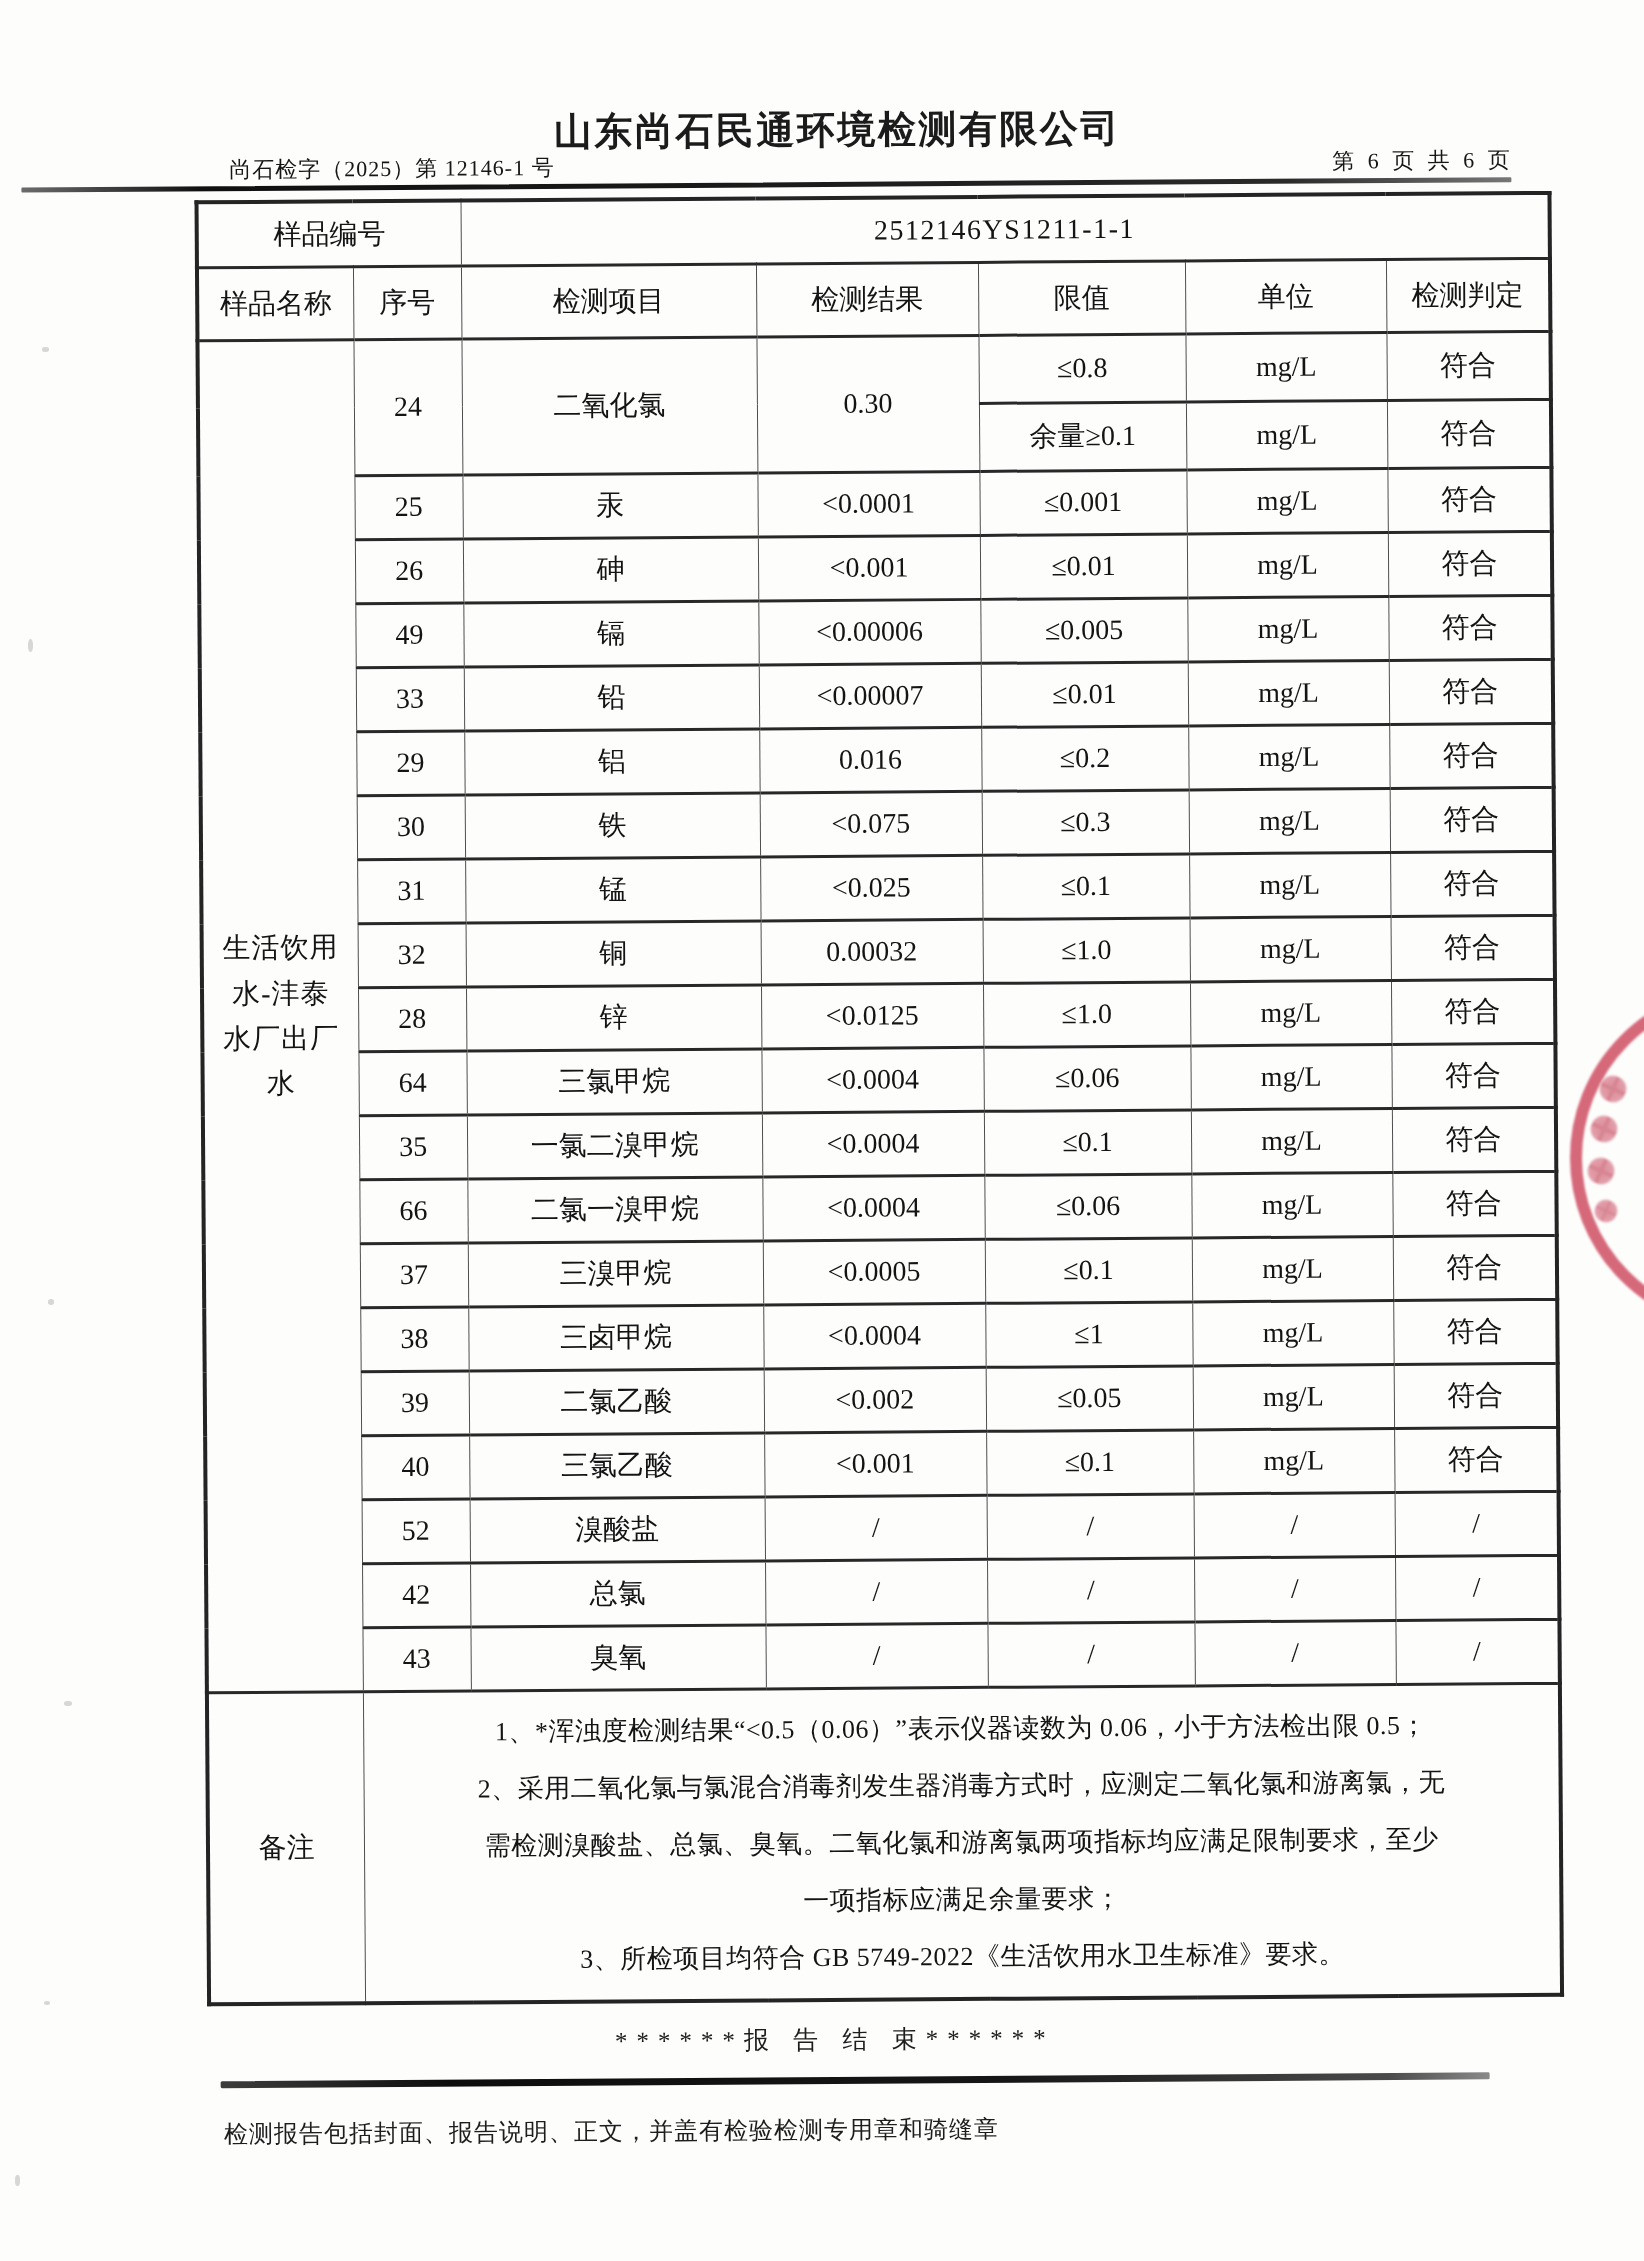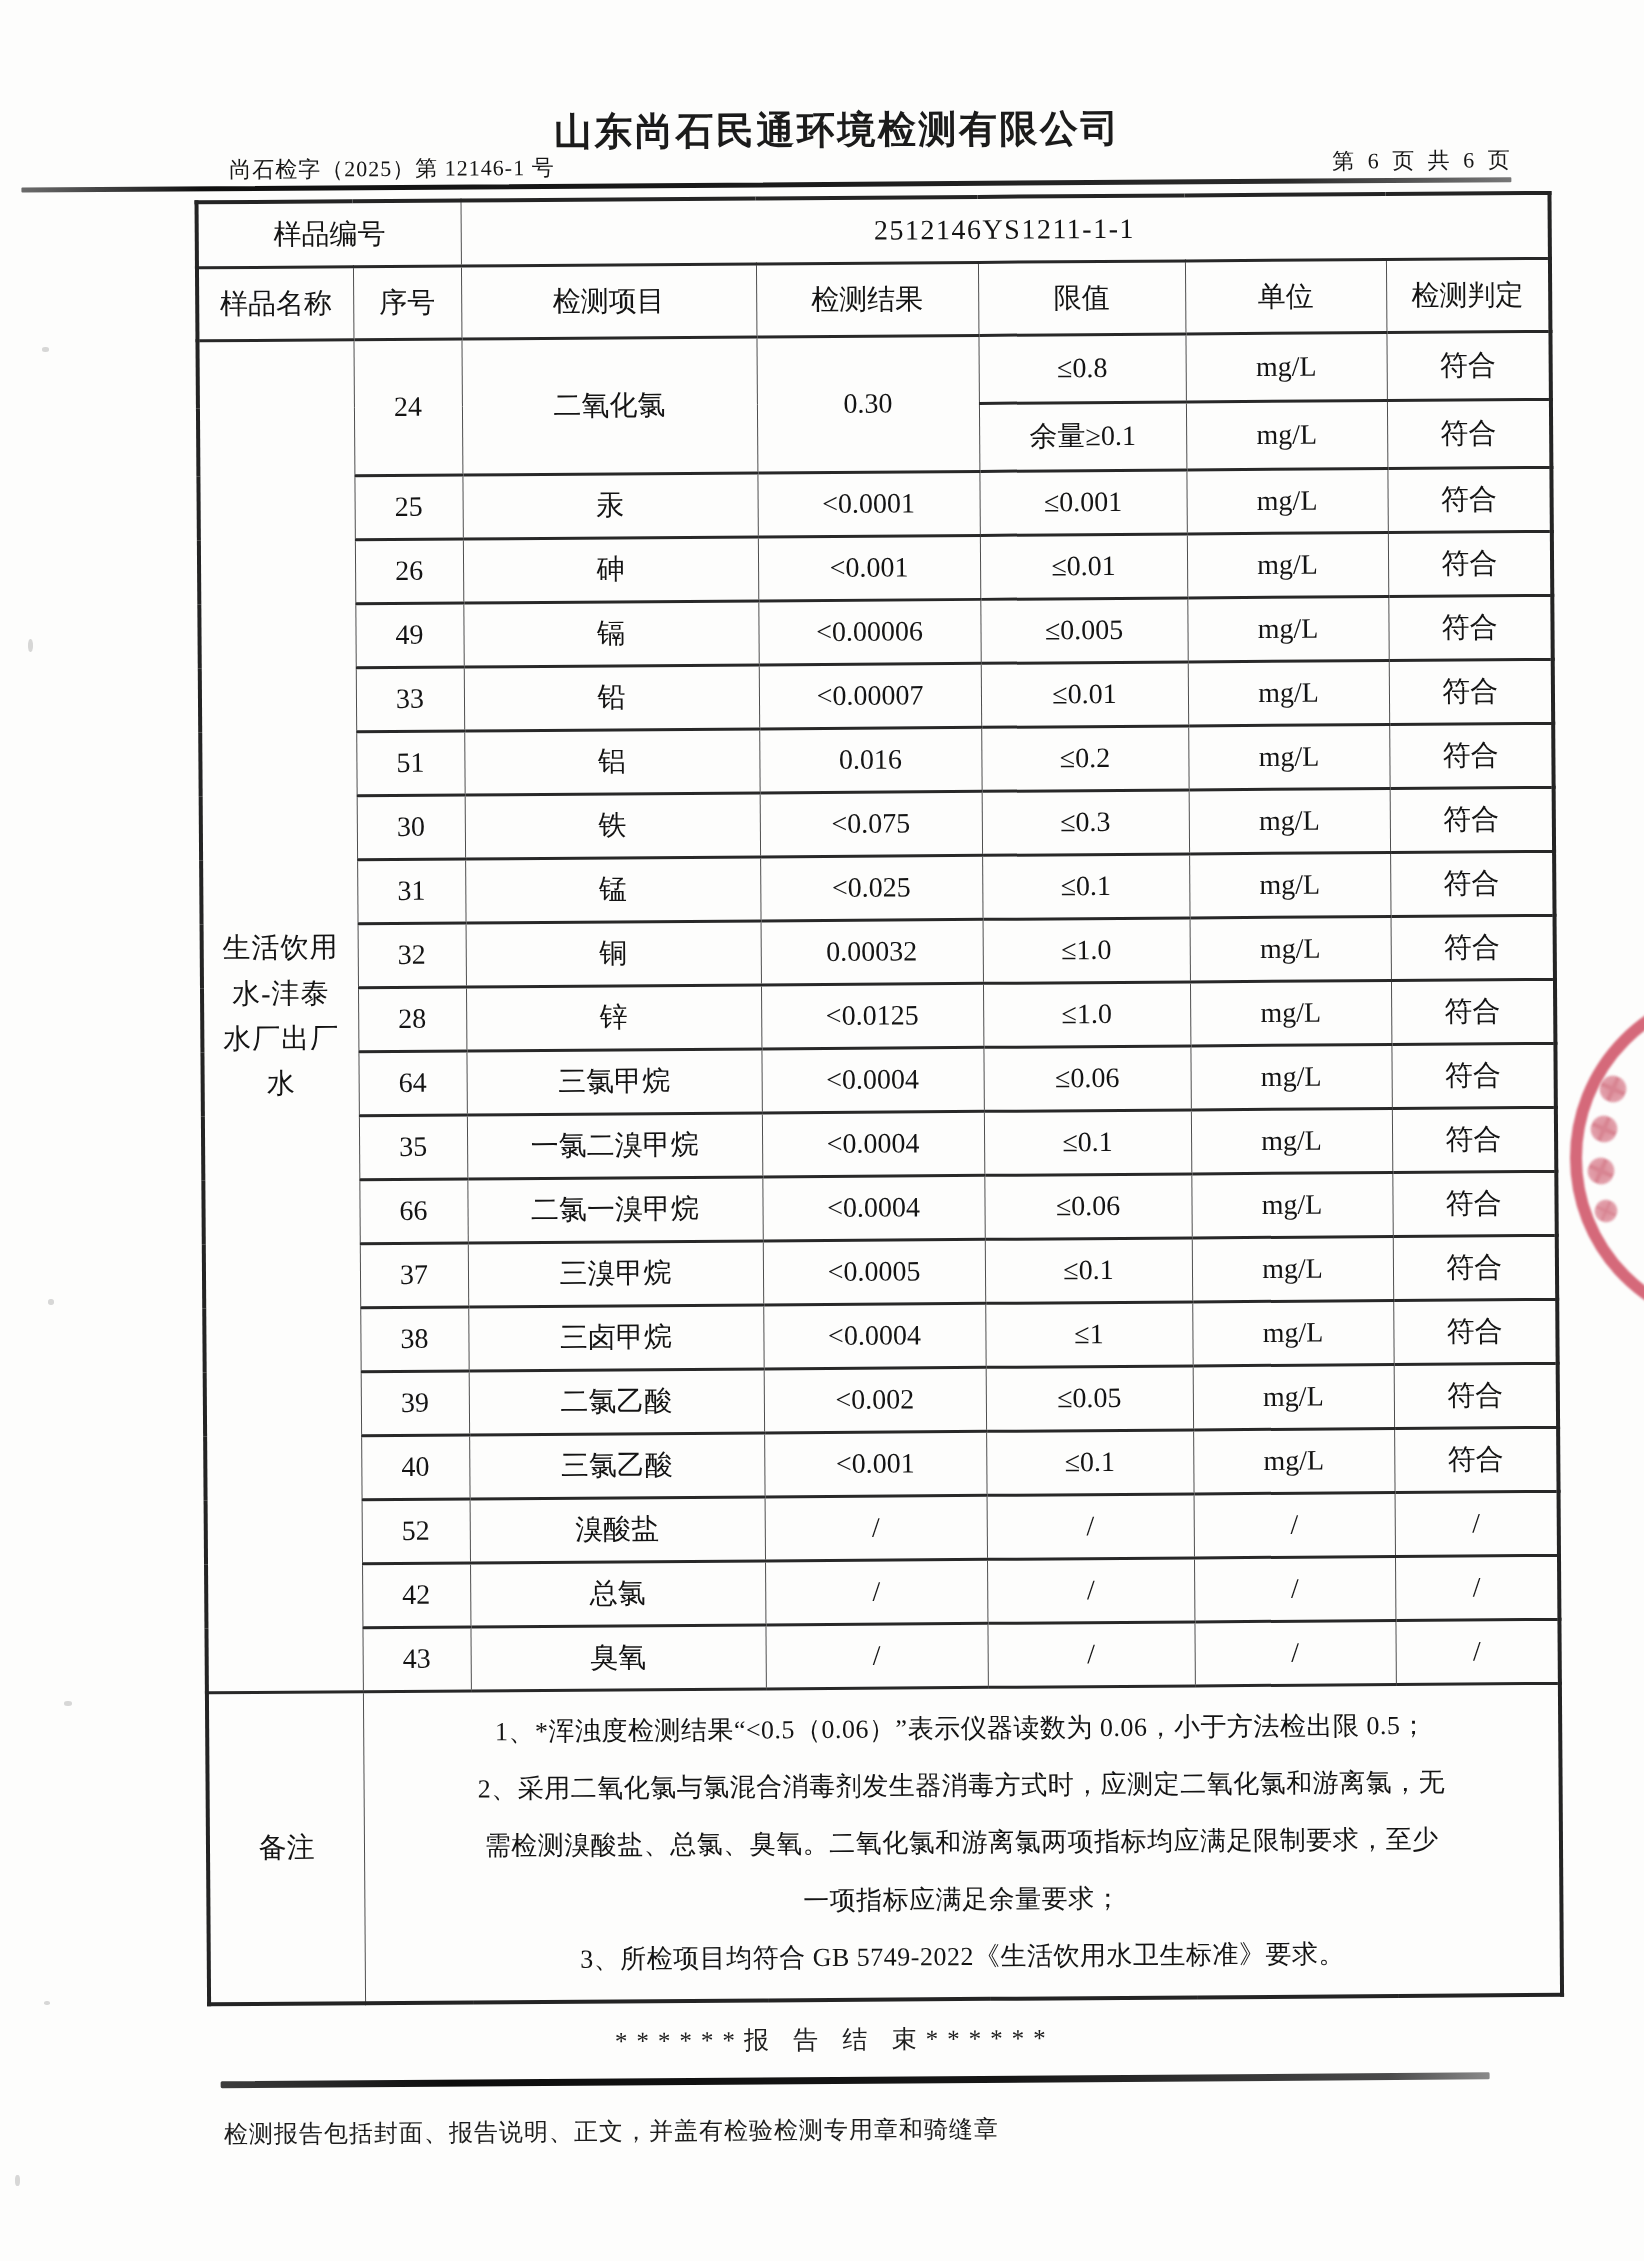--- a/index.html
+++ b/index.html
@@ -181,21 +181,21 @@
       </tr>
       <tr class="r-d">
         <td>33</td>
         <td>铅</td>
         <td>&lt;0.00007</td>
         <td>≤0.01</td>
         <td>mg/L</td>
         <td>符合</td>
       </tr>
       <tr class="r-d">
-        <td>51</td>
+        <td>29</td>
         <td>铝</td>
         <td>0.016</td>
         <td>≤0.2</td>
         <td>mg/L</td>
         <td>符合</td>
       </tr>
       <tr class="r-d">
         <td>30</td>
         <td>铁</td>
         <td>&lt;0.075</td>

